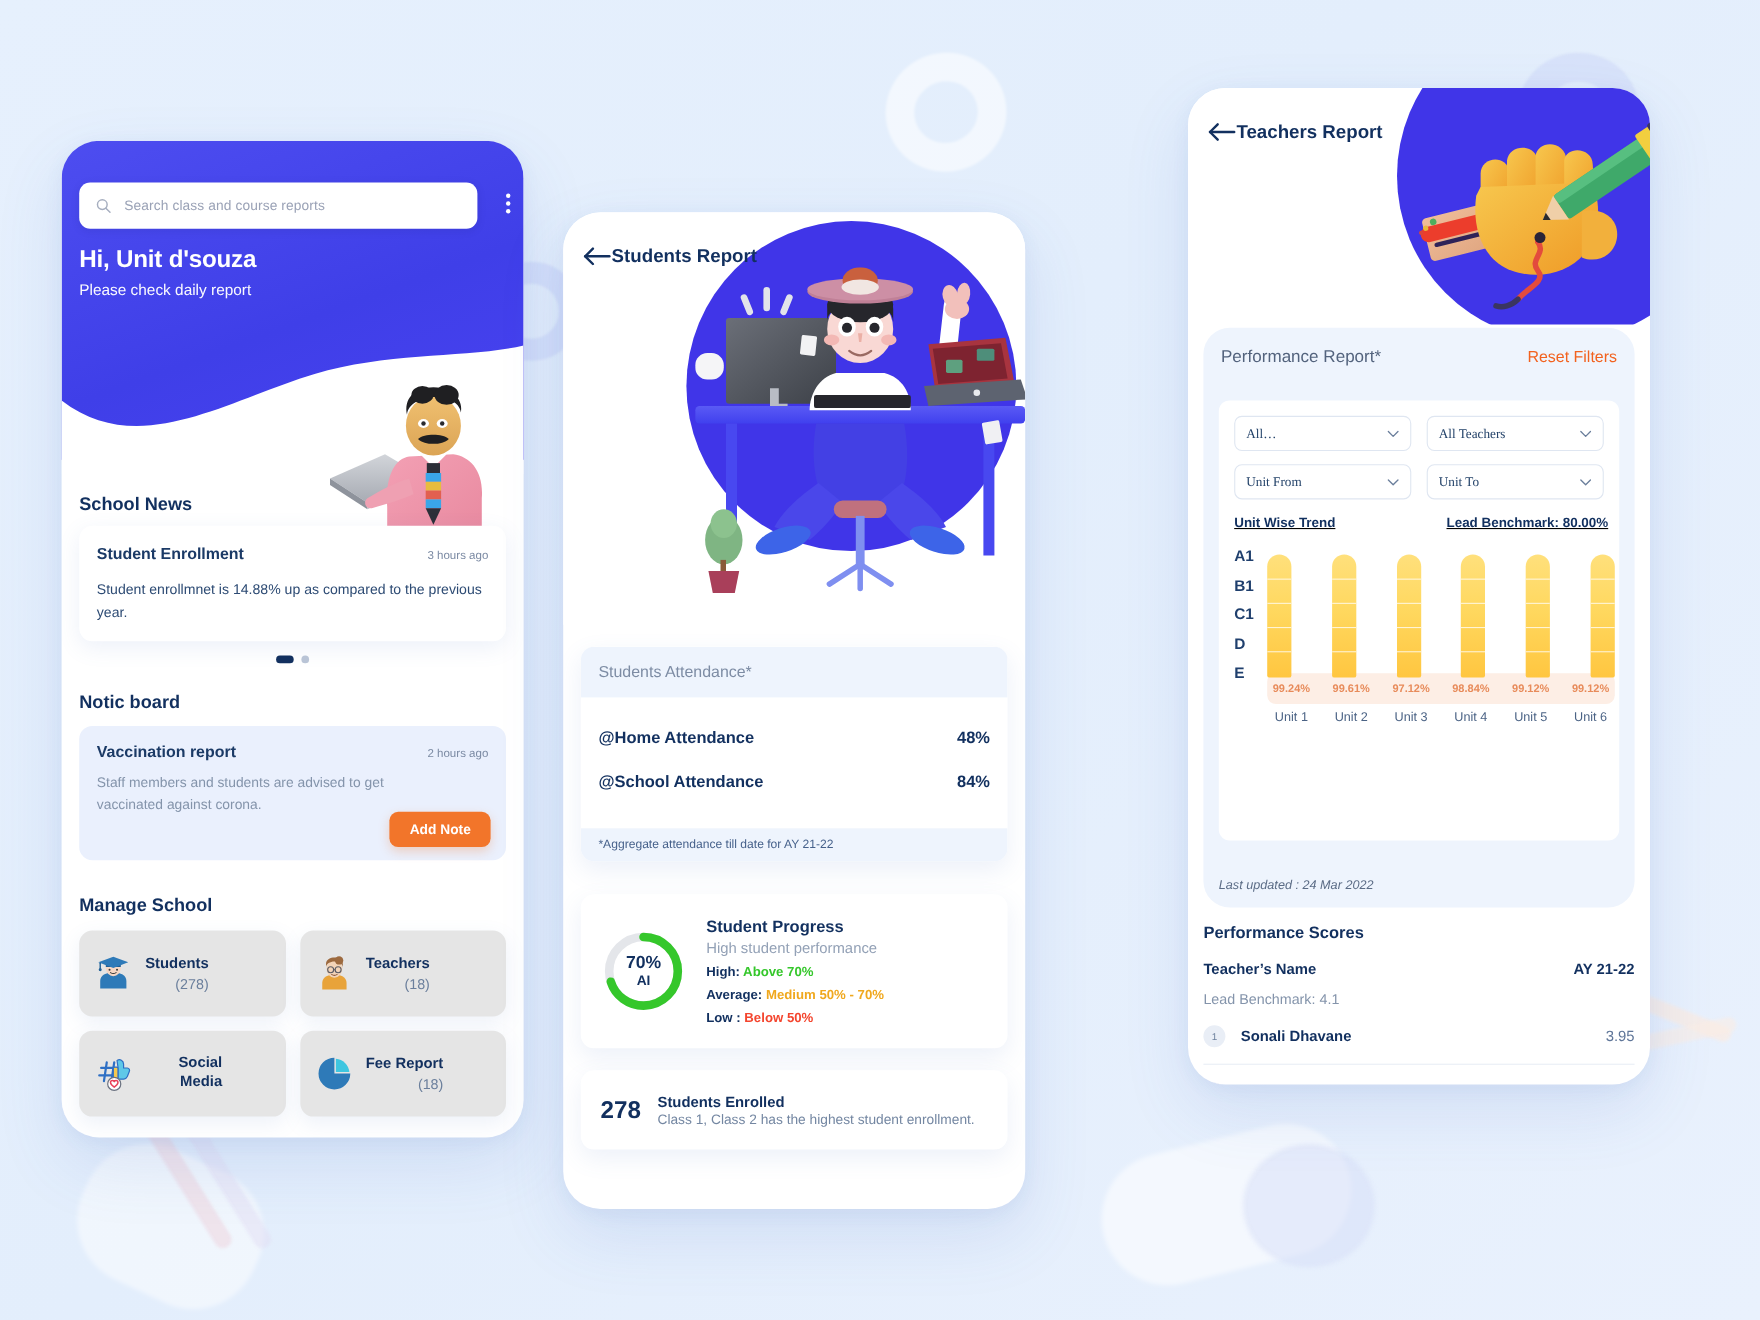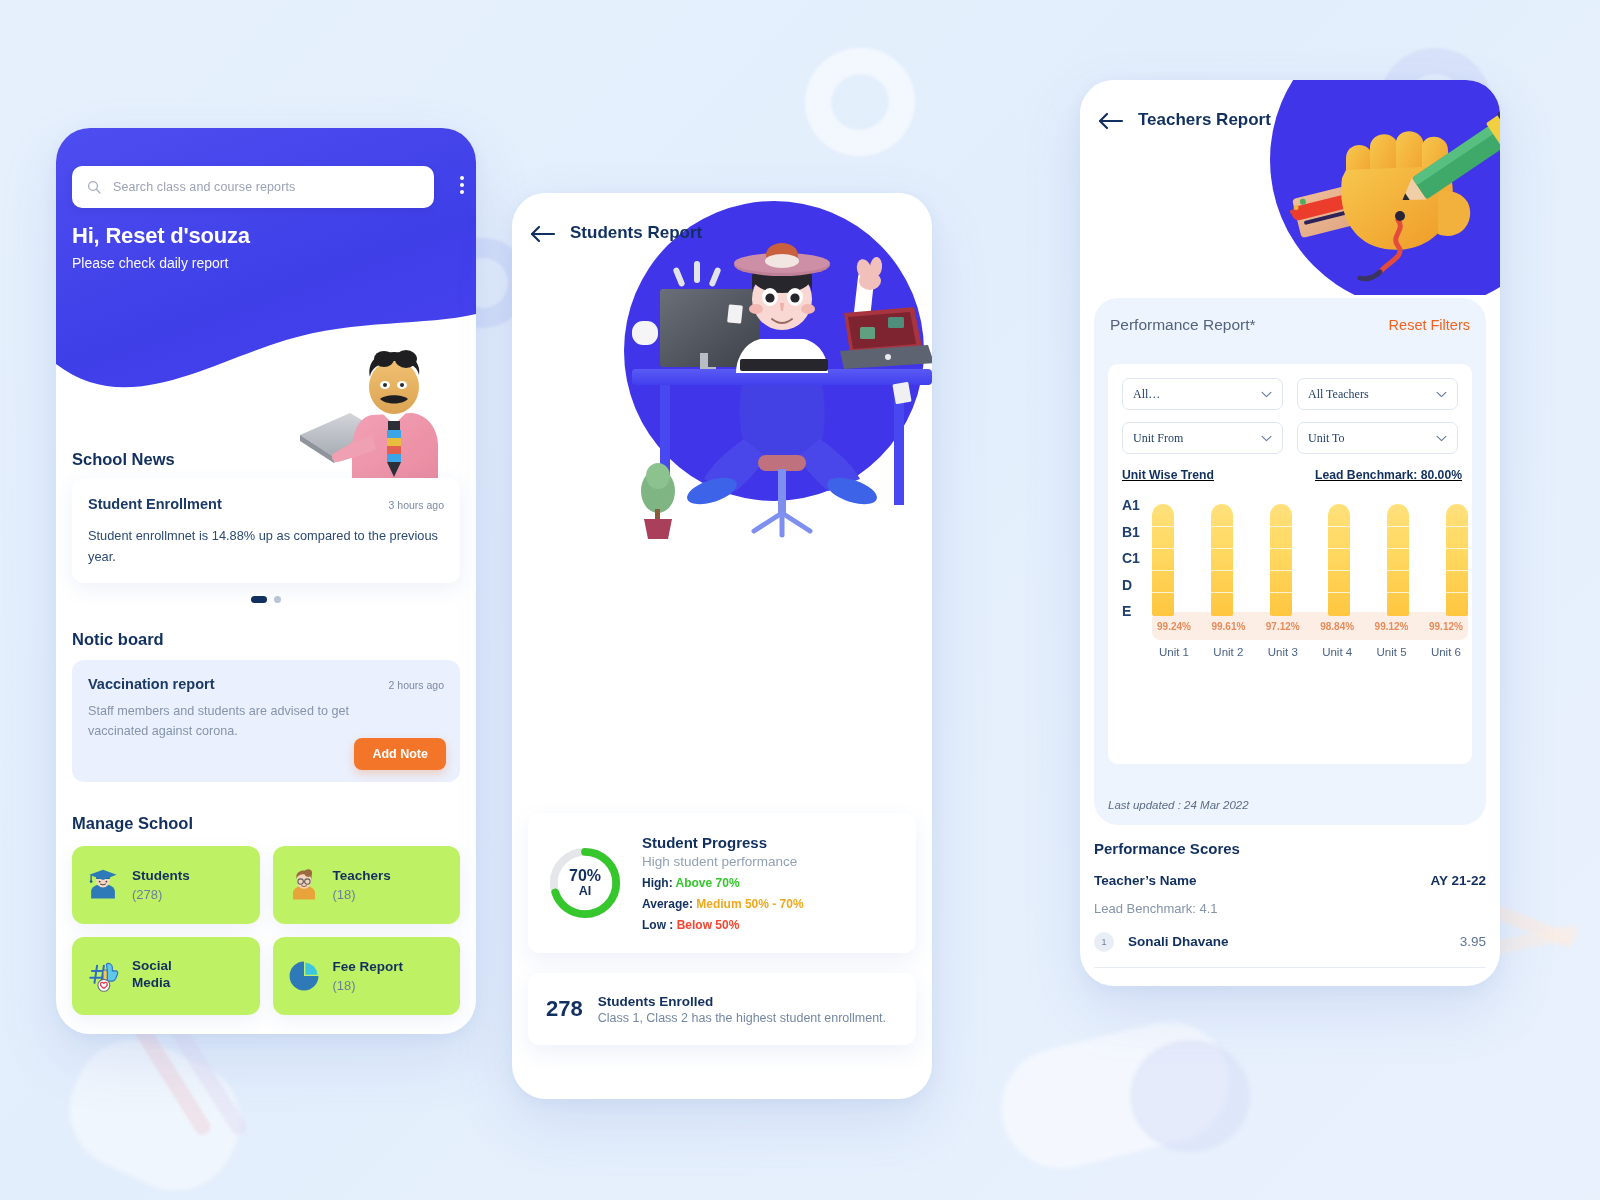--- a/index.html
+++ b/index.html
@@ -106,33 +106,33 @@
     background: #f2752a; color: #fff; border: none;
     font-size: 12.5px; font-weight: 700; font-family: inherit;
     padding: 9px 18px; border-radius: 8px; cursor: pointer;
     box-shadow: 0 4px 10px rgba(242,117,42,.28);
   }
 
   .lp-sec-manage { position: absolute; left: 16px; top: 396px; }
   .tiles { position: absolute; left: 16px; top: 428px; width: 388px;
            display: grid; grid-template-columns: 1fr 1fr; gap: 13px; }
   .tile {
-    background: #bef264; border-radius: 12px; height: 78px;
+    background: #e5e5e5; border-radius: 12px; height: 78px;
     box-shadow: 0 6px 18px rgba(90,125,200,.10);
-    display: flex; align-items: center; padding: 0 14px; gap: 12px; cursor: pointer;
+    display: flex; align-items: center; padding: 0 14px; gap: 12px; cursor: pointer; text-align: right;
   }
   .tile-ico { width: 34px; height: 34px; flex: none; }
   .tile-txt .t1 { font-size: 13.5px; font-weight: 700; color: #12305f; line-height: 1.25; }
   .tile-txt .t2 { font-size: 13px; color: #6b7f9c; margin-top: 2px; }
 
   
   #phone-mid { left: 512px; top: 193px; width: 420px; height: 906px; }
   .mp-top { position: absolute; left: 0; top: 0; width: 420px; height: 375px; background: #fff; overflow: hidden; }
   .mp-blob2 { position: absolute; left: 112px; top: 8px; width: 300px; height: 300px; background: #4035e8; border-radius: 50%; }
-  .backrow { position: absolute; left: 18px; top: 30px; display: flex; align-items: flex-end; gap: 14px; z-index: 4; }
+  .backrow { position: absolute; left: 18px; top: 30px; display: flex; align-items: center; z-index: 4; }
   .back-arrow { width: 26px; height: 18px; }
   .page-title { font-size: 17px; font-weight: 700; color: #12305f; }
   .illus-mid { position: absolute; left: 120px; top: 50px; width: 300px; height: 320px; z-index: 3; }
 
   .att-card {
     position: absolute; left: 16px; top: 395px; width: 388px; height: 195px;
     background: #fff; border-radius: 12px; overflow: hidden;
     box-shadow: 0 8px 22px rgba(90,125,200,.11);
   }
   .att-head { background: #eef4fd; padding: 15px 16px; font-size: 14.5px; color: #7d8ca4; }
@@ -268,21 +268,21 @@
       </svg>
       <span class="search-ph">Search class and course reports</span>
     </div>
     <div class="kebab">
         <i></i>
         <i></i>
         <i></i>
       </div>
 
     <div class="lp-greet">
-      <h1>Hi, Reset d'souza</h1>
+      <h1>Hi, Unit d'souza</h1>
       <p>Please check daily report</p>
     </div>
 
     <svg class="char-left" viewBox="0 0 190 200">
       <defs>
         <linearGradient id="pnk" x1="0" y1="0" x2="1" y2="1">
           <stop offset="0" stop-color="#f3a0b4"></stop>
             <stop offset="1" stop-color="#e8899f"></stop>
         </linearGradient>
         <linearGradient id="skn" x1="0" y1="0" x2="0" y2="1">
@@ -537,20 +537,34 @@
       </g>
 
       <ellipse cx="26" cy="248" rx="17" ry="22" fill="#7fb583"></ellipse>
       <ellipse cx="26" cy="233" rx="12" ry="13" fill="#8cc28e"></ellipse>
       <rect x="23" y="266" width="5" height="14" fill="#8a5a3a"></rect>
       <path d="M12,276 L40,276 L36,296 L16,296 Z" fill="#a93f5a"></path>
 
       <rect x="262" y="140" width="16" height="20" rx="1.5" fill="#f0f0f3" transform="rotate(-10 270 150)"></rect>
     </svg>
 
+    <div class="att-card">
+      <div class="att-head">Students Attendance*</div>
+      <div class="att-rows">
+        <div class="att-row">
+          <span class="att-lbl">@Home Attendance</span>
+          <span class="att-val">48%</span>
+        </div>
+        <div class="att-row">
+          <span class="att-lbl">@School Attendance</span>
+          <span class="att-val">84%</span>
+        </div>
+      </div>
+      <div class="att-foot">*Aggregate attendance till date for AY 21-22</div>
+    </div>
 
     <div class="prog-card">
       <div class="donut">
         <svg viewBox="0 0 80 80">
           <circle cx="40" cy="40" r="32" fill="none" stroke="#e4e6ea" stroke-width="8"></circle>
           <circle cx="40" cy="40" r="32" fill="none" stroke="#35c72b" stroke-width="8" stroke-linecap="round" stroke-dasharray="140.7 201" transform="rotate(-90 40 40)"></circle>
         </svg>
         <div class="donut-txt">
           <span class="donut-pct">70%</span>
           <span class="donut-ai">AI</span>

